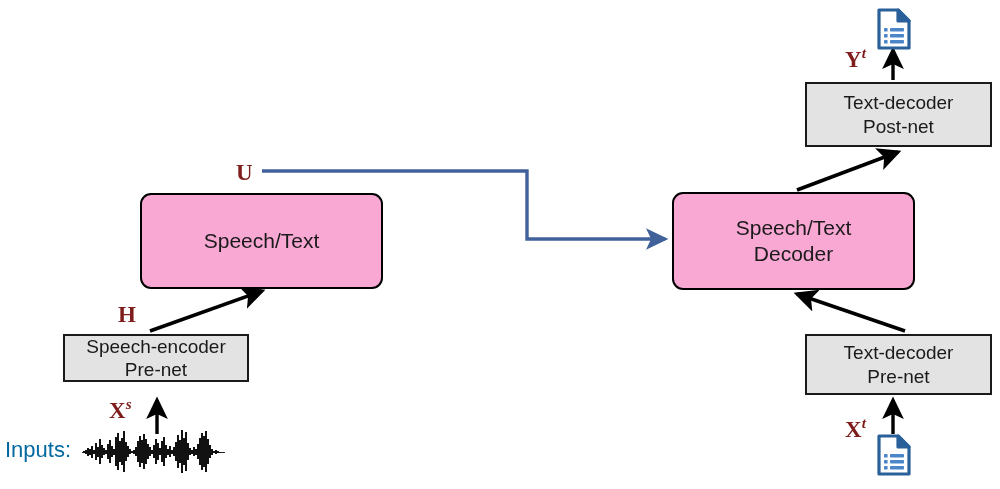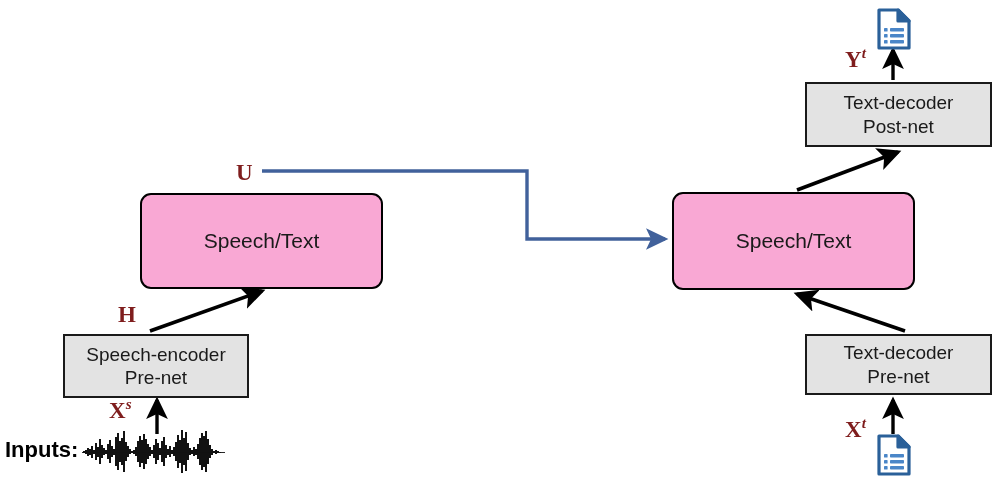--- a/index.html
+++ b/index.html
@@ -63,23 +63,22 @@
     font-style: italic;
     font-weight: bold;
     font-size: 0.66em;
     vertical-align: super;
     line-height: 0;
   }
   .plain-label {
     position: absolute;
     font-family: "Liberation Sans", sans-serif;
     font-size: 22px;
-    color: #000000;
+    color: #0369a1;
     white-space: nowrap;
-    font-weight: bold;
   }
   .doc-icon {
     position: absolute;
   }
   .waveform {
     position: absolute;
   }
 </style>
 </head>
 <body>
@@ -118,31 +117,32 @@
 
     <g>
       <line x1="797" y1="190" x2="898" y2="152" stroke="#000000" stroke-width="3.6" marker-end="url(#arrow-black)"></line>
     </g>
 
     <g>
       <line x1="893" y1="80" x2="893" y2="50" stroke="#000000" stroke-width="3.4" marker-end="url(#arrow-black)"></line>
     </g>
   </svg>
 
-  <div class="node-box box-gray" style="left:63px; top:334px; width:186px; height:64px;">
+  <div class="node-box box-gray" style="left:63px; top:334px; width:186px; height:48px;">
     <span class="line">Speech-encoder</span>
     <span class="line">Pre-net</span>
   </div>
 
   <div class="node-box box-blue" style="left:140px; top:193px; width:243px; height:96px;">
     <span class="line">Speech/Text</span>
   </div>
 
   <div class="node-box box-blue" style="left:672px; top:192px; width:243px; height:98px;">
     <span class="line">Speech/Text</span>
+    <span class="line">Decoder</span>
   </div>
 
   <div class="node-box box-gray" style="left:805px; top:334px; width:187px; height:61px;">
     <span class="line">Text-decoder</span>
     <span class="line">Pre-net</span>
   </div>
 
   <div class="node-box box-gray" style="left:805px; top:82px; width:187px; height:65px;">
     <span class="line">Text-decoder</span>
     <span class="line">Post-net</span>

